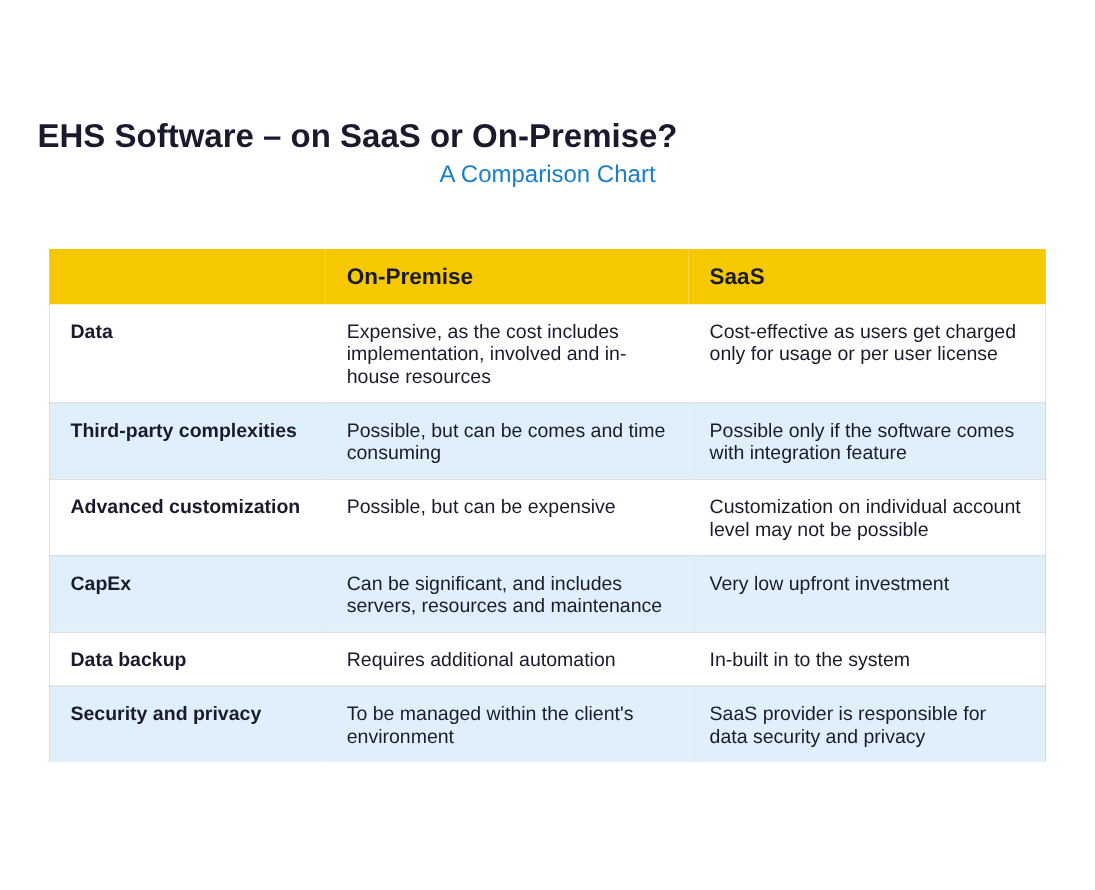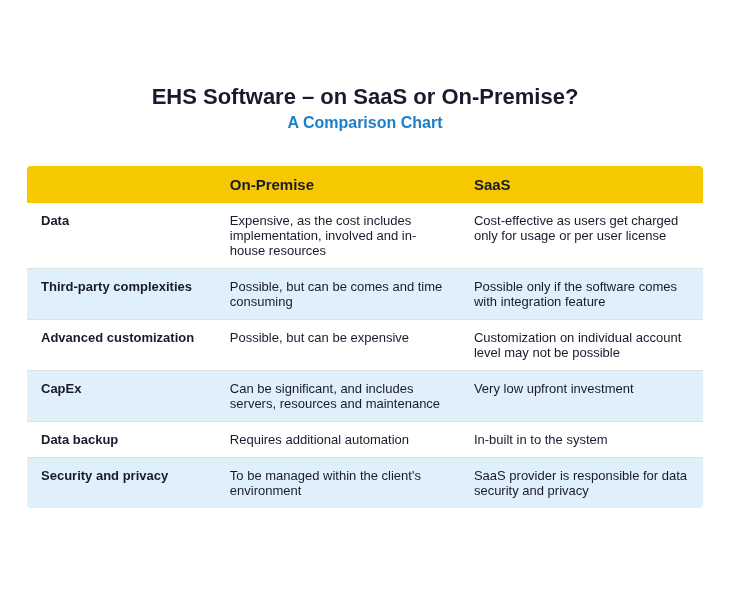--- a/index.html
+++ b/index.html
@@ -13,39 +13,37 @@
       align-items: center;
       justify-content: center;
     }
 
     .container {
       width: 700px;
       padding: 20px 10px;
     }
 
     .main-title {
-      text-align: center;
       font-size: 22px;
       font-weight: bold;
       color: #1a1a2e;
       margin-bottom: 4px;
     }
 
     .sub-title {
       text-align: center;
       font-size: 16px;
       color: #1a7ec8;
       margin-bottom: 32px;
-      font-weight: bold;
     }
 
     table {
       width: 100%;
       border-collapse: collapse;
-      border: 2px solid #f97316;
+      border: 8px solid #f97316;
       border-radius: 6px;
       overflow: hidden;
     }
 
     thead tr {
       background-color: #f5c800;
     }
 
     thead th {
       padding: 10px 14px;

